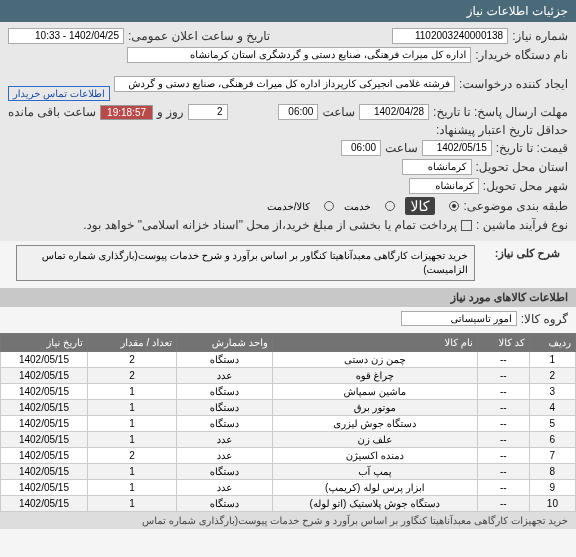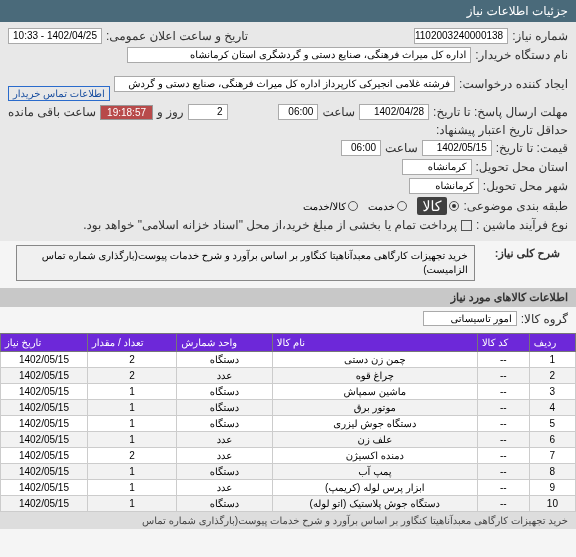--- a/index.html
+++ b/index.html
@@ -56,21 +56,21 @@
     font-size: 10px;
   }
   .badge-dark {
     background: #404040;
     color: #fff;
     padding: 1px 6px;
     border-radius: 2px;
     font-size: 14px;
   }
   .radio-group { display: flex; gap: 10px; font-size: 10px; }
-  .radio-opt { display: flex; align-items: center; gap: 2px; }
+  .radio-opt { display: flex; align-items: center; gap: 14px; }
   .radio-dot {
     width: 10px; height: 10px; border: 1px solid #555; border-radius: 50%;
     display: inline-block; position: relative;
   }
   .radio-dot.sel::after {
     content: ""; position: absolute; inset: 2px; background: #333; border-radius: 50%;
   }
   .checkbox {
     width: 11px; height: 11px; border: 1px solid #555; display: inline-block;
   }
@@ -101,42 +101,42 @@
     padding: 1px 4px;
     font-size: 10px;
     margin-left: 32px;
   }
   table {
     width: 100%;
     border-collapse: collapse;
     font-size: 10px;
   }
   thead th {
-    background: #6d28d9;
+    background: #737373;
     color: #fff;
     padding: 3px 4px;
     border: 1px solid #777;
     font-weight: normal;
-    text-align: left;
+    text-align: right;
   }
   tbody td {
     border: 1px solid #ccc;
     padding: 2px 4px;
     text-align: center;
     background: #fff;
   }
   tbody tr:nth-child(even) td { background: #f2f2f2; }
   .footer-desc {
     background: #ddd;
     padding: 3px 8px;
     font-size: 10px;
     color: #444;
   }
   .flex-spacer { flex: 1; }
-  .w-110 { width: 94px; }
+  .w-110 { width: 116px; }
   .w-70  { width: 70px; }
   .w-40  { width: 40px; }
   .w-300 { width: 344px; }
 </style>
 </head>
 <body>
 
 <div class="header-bar">
   <span>جزئیات اطلاعات نیاز</span>
 </div>

